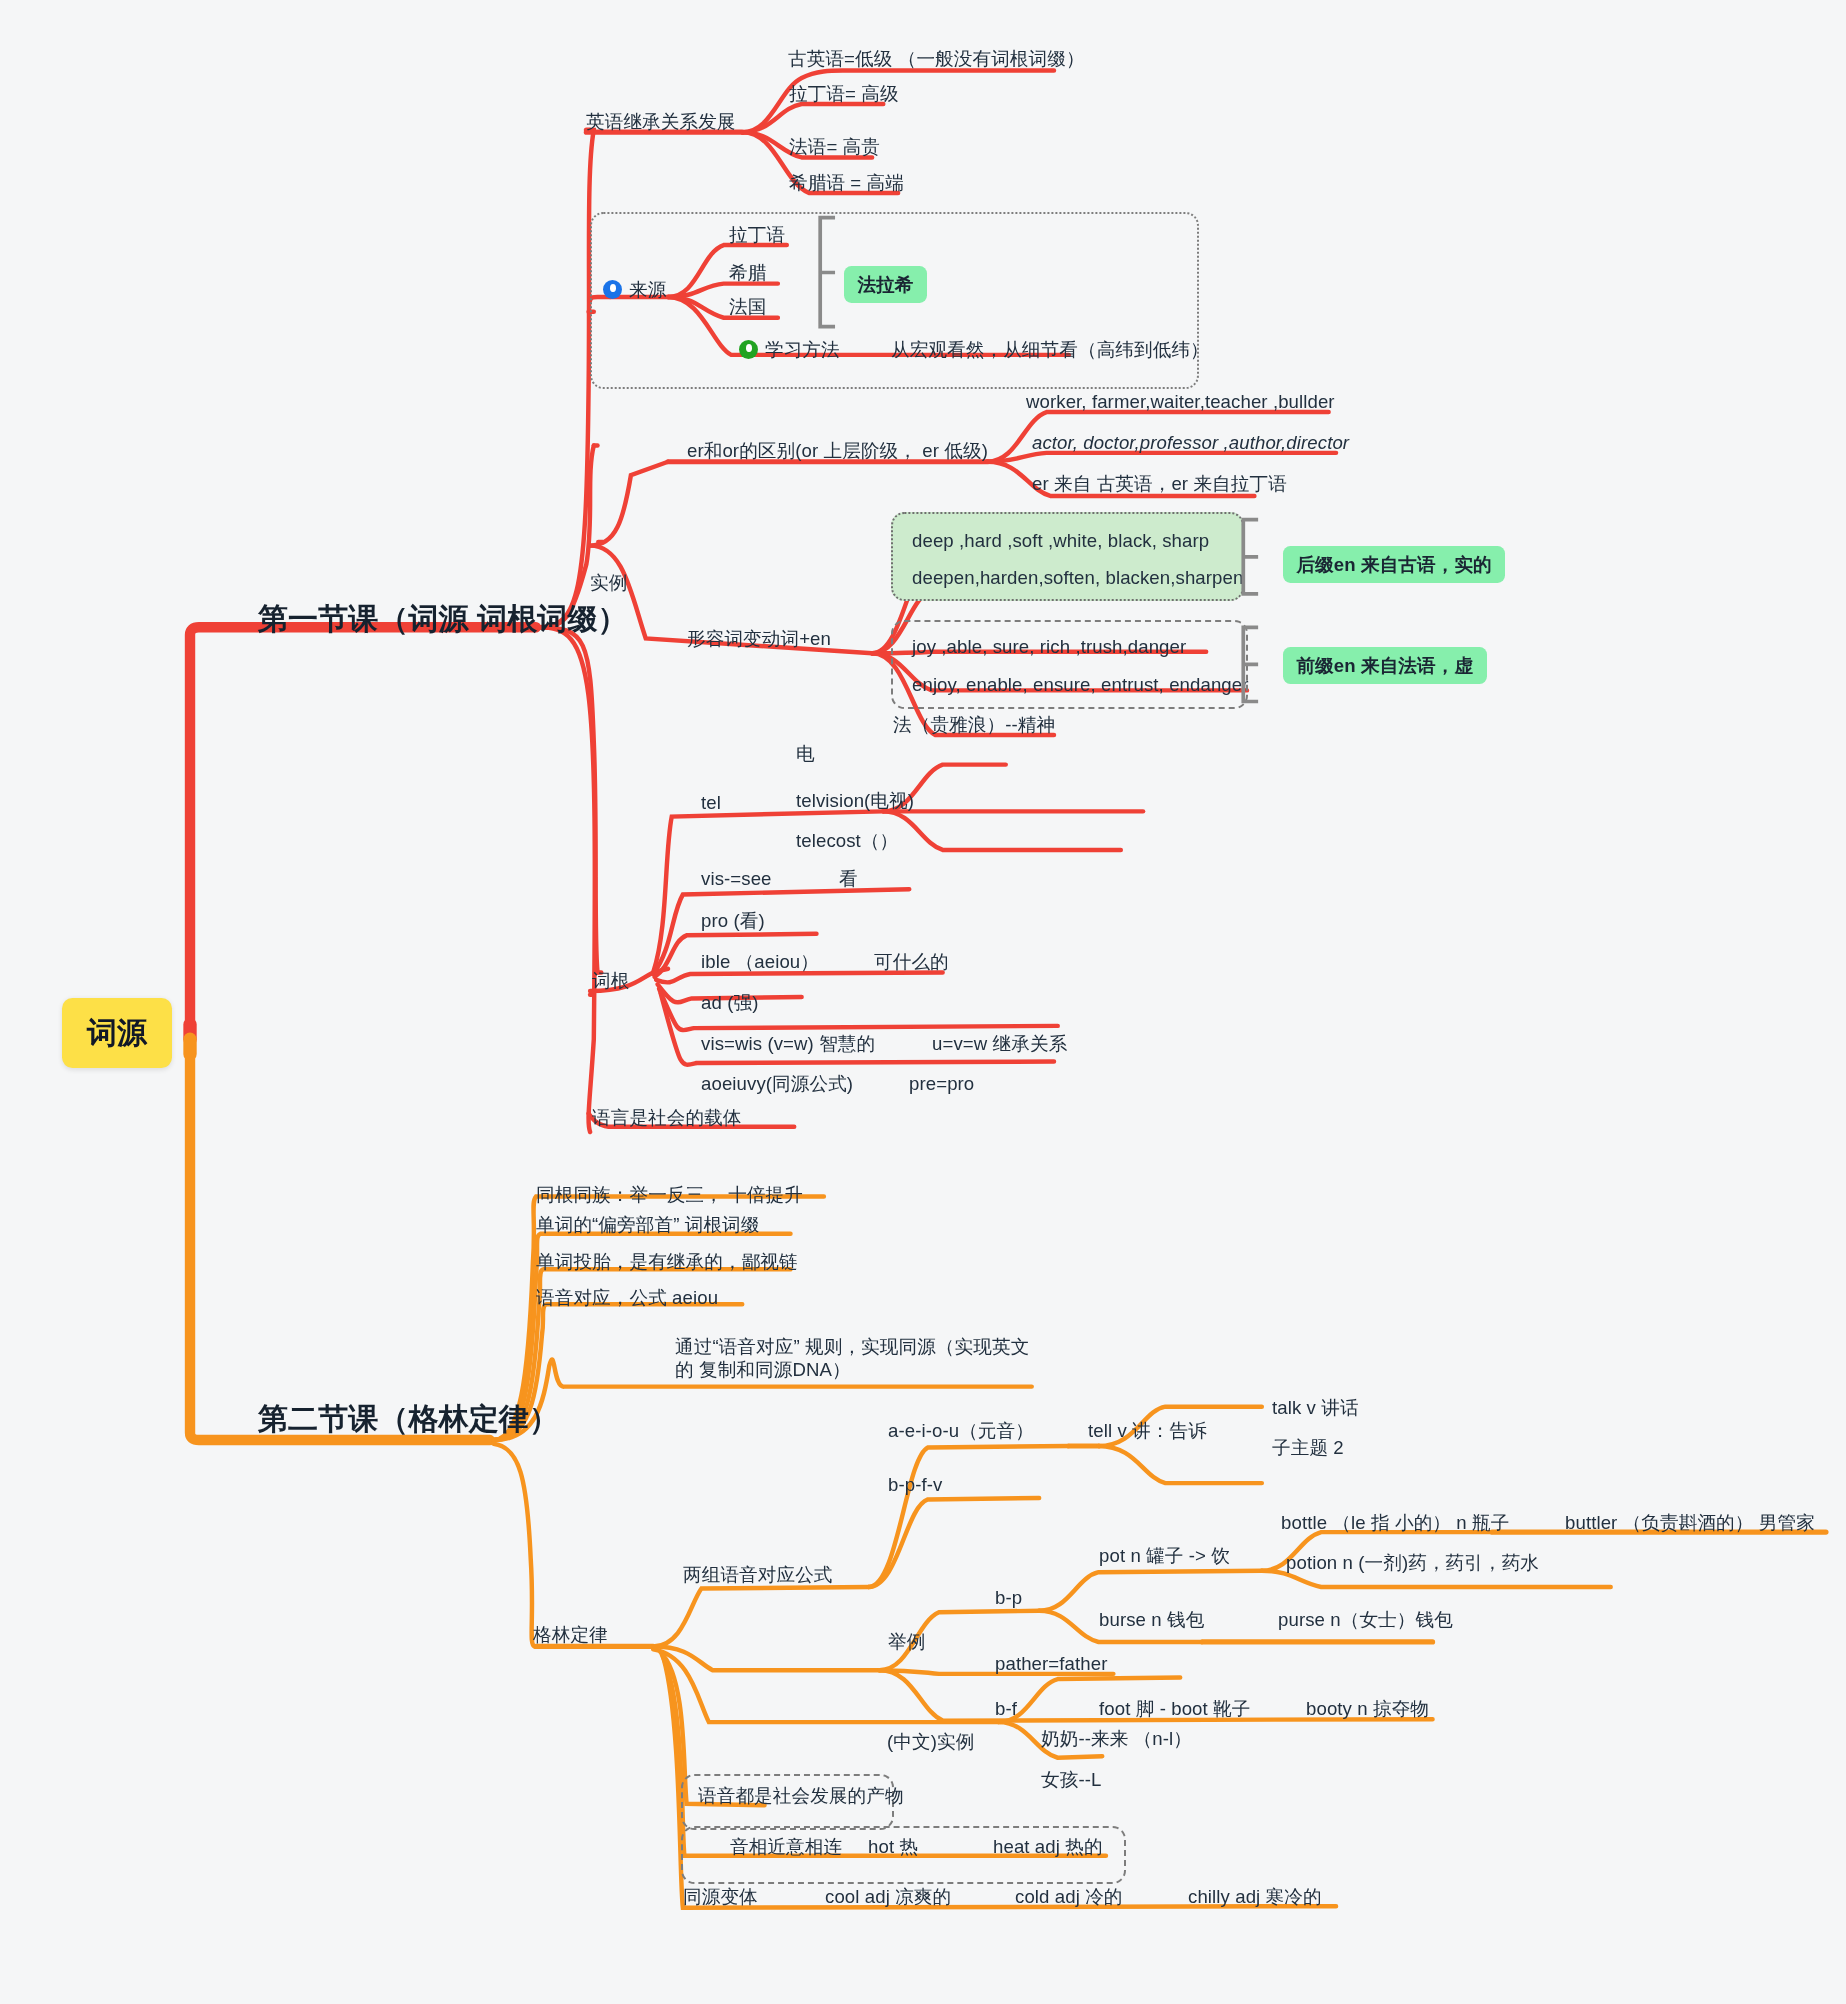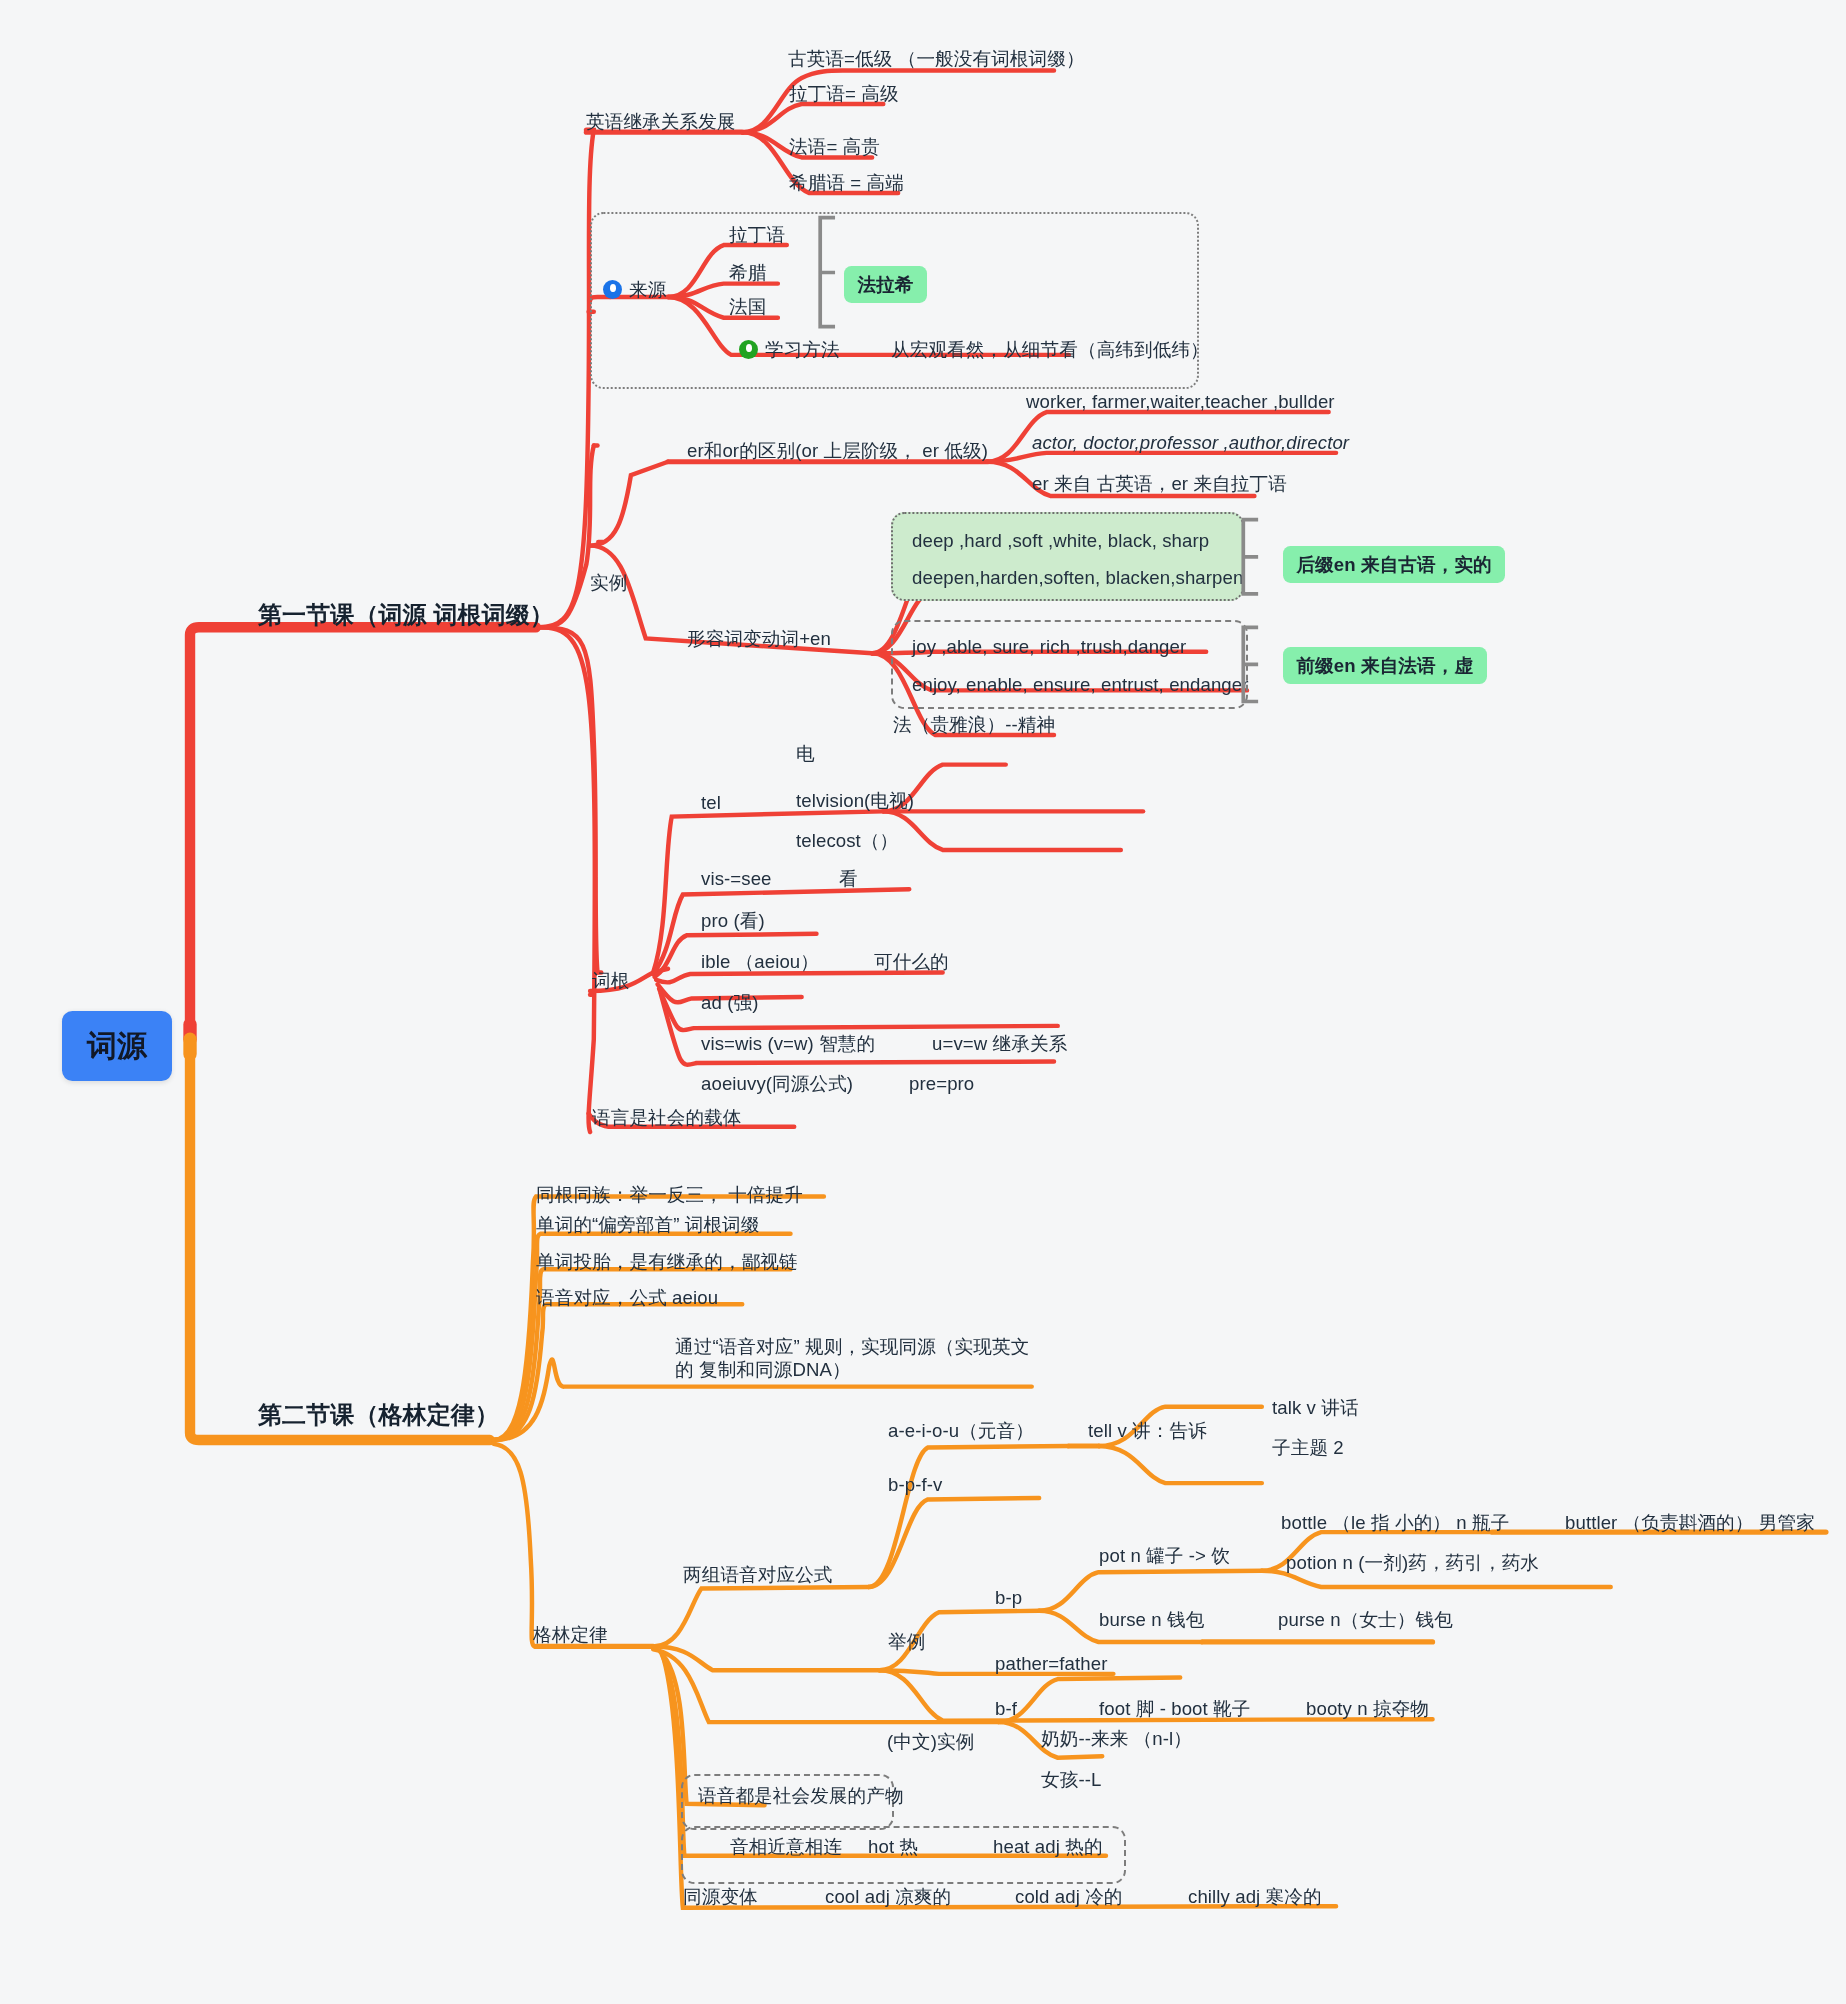--- a/index.html
+++ b/index.html
@@ -23,31 +23,30 @@
   }
   .node{
     position:absolute;
     white-space:nowrap;
     font-size:18.6px;
     line-height:1.25;
     color:#22303f;
     letter-spacing:0.1px;
   }
   .root{
-    background:#3b82f6;
+    background:#fde047;
     border-radius:10.4px;
     box-shadow:0 1.5px 5.2px rgba(0,0,0,.10);
     font-size:30px;
     font-weight:bold;
     color:#111827;
     padding:16.3px 25px;
-    margin-top:13px;
   }
   .lesson{
-    font-size:24px;
+    font-size:30px;
     font-weight:bold;
     color:#16222f;
   }
   .chip{
     background:#86efac;
     border-radius:7.4px;
     padding:6.7px 13.4px;
     font-weight:bold;
     font-size:18.6px;
     color:#1a2633;

